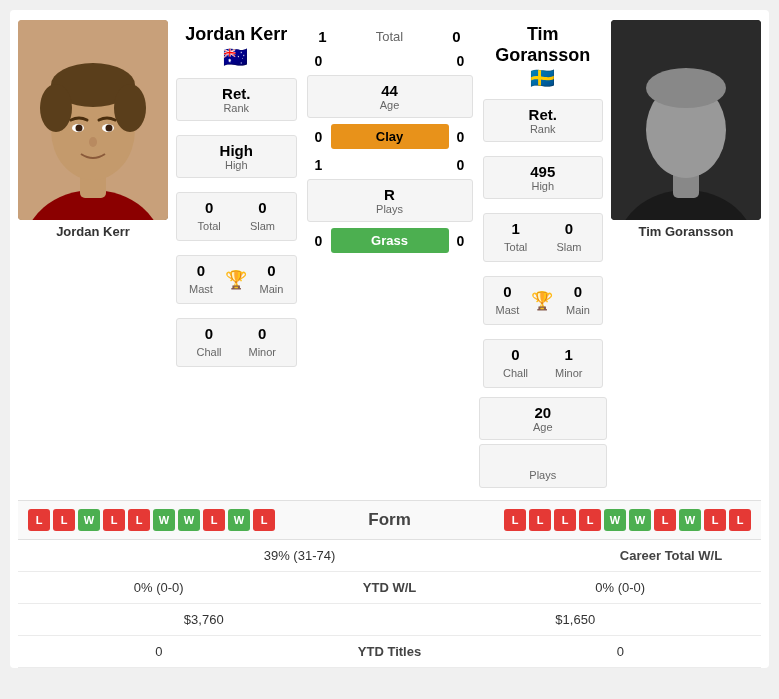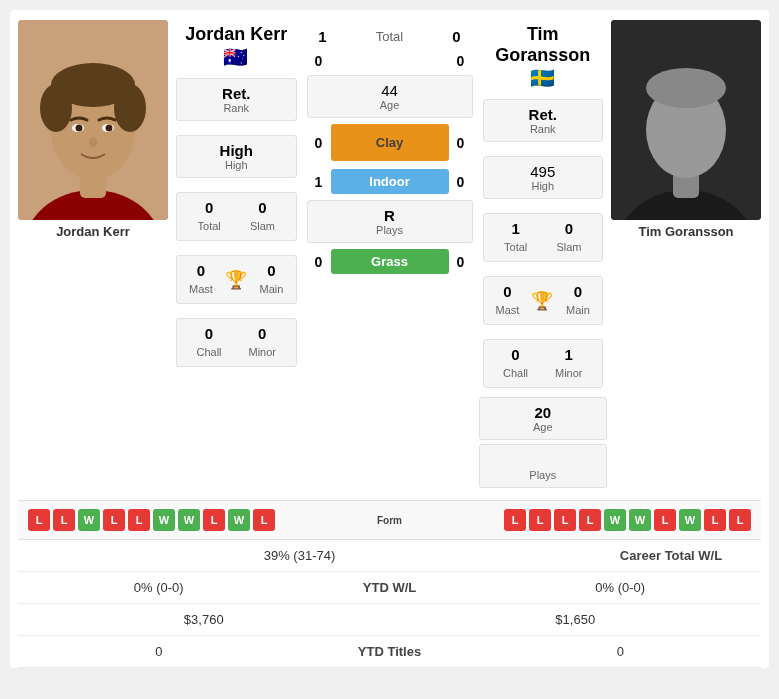--- a/index.html
+++ b/index.html
@@ -169,34 +169,33 @@
         <span style="font-size:15px; font-weight:bold; width:24px; text-align:center;">0</span>
       </div>
 
       <div style="display:flex; align-items:center; justify-content:space-between; margin: 4px 0;">
         <span style="font-size:14px; font-weight:bold; width:24px; text-align:center;">0</span>
         <span style="font-size:14px; font-weight:bold; width:24px; text-align:center;">0</span>
       </div>
 
       <div class="left-stats-panel" style="margin: 2px 0;">
         <div style="text-align:center;">
-          <div style="font-size:15px; font-weight:normal;">44</div>
+          <div style="font-size:15px; font-weight:bold;">44</div>
           <div style="font-size:11px; color:#666;">Age</div>
         </div>
       </div>
 
       <div style="display:flex; align-items:center; justify-content:space-between; margin: 4px 0;">
         <span style="font-size:14px; font-weight:bold; width:24px; text-align:center;">0</span>
-        <div style="flex:1; background:#e8921a; text-align:center; padding:11px 0; border-radius:3px; color:#404040; font-size:13px; font-weight:bold;">Clay</div>
+        <div style="flex:1; background:#e8921a; text-align:center; padding:5px 0; border-radius:3px; color:#000000; font-size:13px; font-weight:bold;">Clay</div>
         <span style="font-size:14px; font-weight:bold; width:24px; text-align:center;">0</span>
       </div>
 
       <div style="display:flex; align-items:center; justify-content:space-between; margin: 4px 0;">
         <span style="font-size:14px; font-weight:bold; width:24px; text-align:center;">1</span>
-        <div style="flex:1; background:#5bb0e8; text-align:center; padding:5px 0; border-radius:3px; color:#fff; font-size:13px; font-weight:bold;">Indoor</div>
         <span style="font-size:14px; font-weight:bold; width:24px; text-align:center;">0</span>
       </div>
 
       <div class="left-stats-panel" style="margin: 2px 0;">
         <div style="text-align:center;">
           <div style="font-size:15px; font-weight:bold;">R</div>
           <div style="font-size:11px; color:#666;">Plays</div>
         </div>
       </div>
 
@@ -216,21 +215,21 @@
 
       <div class="left-stats-panel">
         <div style="text-align:center;">
           <div style="font-size:15px; font-weight:bold;">Ret.</div>
           <div style="font-size:11px; color:#666;">Rank</div>
         </div>
       </div>
 
       <div class="left-stats-panel">
         <div style="text-align:center;">
-          <div style="font-size:15px; font-weight:normal;">495</div>
+          <div style="font-size:15px; font-weight:bold;">495</div>
           <div style="font-size:11px; color:#666;">High</div>
         </div>
       </div>
 
       <div class="left-stats-panel">
         <div style="display:flex; justify-content:space-around;">
           <div style="text-align:center;">
             <span style="font-size:15px; font-weight:bold; display:block;">1</span>
             <span style="font-size:11px; color:#666;">Total</span>
           </div>
@@ -308,21 +307,21 @@
         <div style="width: 22px; height: 22px; border-radius: 3px; display: flex; align-items: center; justify-content: center; font-size: 11px; font-weight: bold; color: rgb(255, 255, 255); background: rgb(229, 57, 53);">L</div>
         <div style="width: 22px; height: 22px; border-radius: 3px; display: flex; align-items: center; justify-content: center; font-size: 11px; font-weight: bold; color: rgb(255, 255, 255); background: rgb(76, 175, 80);">W</div>
         <div style="width: 22px; height: 22px; border-radius: 3px; display: flex; align-items: center; justify-content: center; font-size: 11px; font-weight: bold; color: rgb(255, 255, 255); background: rgb(229, 57, 53);">L</div>
         <div style="width: 22px; height: 22px; border-radius: 3px; display: flex; align-items: center; justify-content: center; font-size: 11px; font-weight: bold; color: rgb(255, 255, 255); background: rgb(229, 57, 53);">L</div>
         <div style="width: 22px; height: 22px; border-radius: 3px; display: flex; align-items: center; justify-content: center; font-size: 11px; font-weight: bold; color: rgb(255, 255, 255); background: rgb(76, 175, 80);">W</div>
         <div style="width: 22px; height: 22px; border-radius: 3px; display: flex; align-items: center; justify-content: center; font-size: 11px; font-weight: bold; color: rgb(255, 255, 255); background: rgb(76, 175, 80);">W</div>
         <div style="width: 22px; height: 22px; border-radius: 3px; display: flex; align-items: center; justify-content: center; font-size: 11px; font-weight: bold; color: rgb(255, 255, 255); background: rgb(229, 57, 53);">L</div>
         <div style="width: 22px; height: 22px; border-radius: 3px; display: flex; align-items: center; justify-content: center; font-size: 11px; font-weight: bold; color: rgb(255, 255, 255); background: rgb(76, 175, 80);">W</div>
         <div style="width: 22px; height: 22px; border-radius: 3px; display: flex; align-items: center; justify-content: center; font-size: 11px; font-weight: bold; color: rgb(255, 255, 255); background: rgb(229, 57, 53);">L</div>
       </div>
-    <div style="width:100px; text-align:center; font-size:10px; font-weight:bold; color:#444;">Form</div>
+    <div style="width:100px; text-align:center; font-size:17px; font-weight:bold; color:#444;">Form</div>
     <div style="flex:1; display:flex; gap:3px; justify-content:flex-end;" id="form-right">
         <div style="width: 22px; height: 22px; border-radius: 3px; display: flex; align-items: center; justify-content: center; font-size: 11px; font-weight: bold; color: rgb(255, 255, 255); background: rgb(229, 57, 53);">L</div>
         <div style="width: 22px; height: 22px; border-radius: 3px; display: flex; align-items: center; justify-content: center; font-size: 11px; font-weight: bold; color: rgb(255, 255, 255); background: rgb(229, 57, 53);">L</div>
         <div style="width: 22px; height: 22px; border-radius: 3px; display: flex; align-items: center; justify-content: center; font-size: 11px; font-weight: bold; color: rgb(255, 255, 255); background: rgb(229, 57, 53);">L</div>
         <div style="width: 22px; height: 22px; border-radius: 3px; display: flex; align-items: center; justify-content: center; font-size: 11px; font-weight: bold; color: rgb(255, 255, 255); background: rgb(229, 57, 53);">L</div>
         <div style="width: 22px; height: 22px; border-radius: 3px; display: flex; align-items: center; justify-content: center; font-size: 11px; font-weight: bold; color: rgb(255, 255, 255); background: rgb(76, 175, 80);">W</div>
         <div style="width: 22px; height: 22px; border-radius: 3px; display: flex; align-items: center; justify-content: center; font-size: 11px; font-weight: bold; color: rgb(255, 255, 255); background: rgb(76, 175, 80);">W</div>
         <div style="width: 22px; height: 22px; border-radius: 3px; display: flex; align-items: center; justify-content: center; font-size: 11px; font-weight: bold; color: rgb(255, 255, 255); background: rgb(229, 57, 53);">L</div>
         <div style="width: 22px; height: 22px; border-radius: 3px; display: flex; align-items: center; justify-content: center; font-size: 11px; font-weight: bold; color: rgb(255, 255, 255); background: rgb(76, 175, 80);">W</div>
         <div style="width: 22px; height: 22px; border-radius: 3px; display: flex; align-items: center; justify-content: center; font-size: 11px; font-weight: bold; color: rgb(255, 255, 255); background: rgb(229, 57, 53);">L</div>

